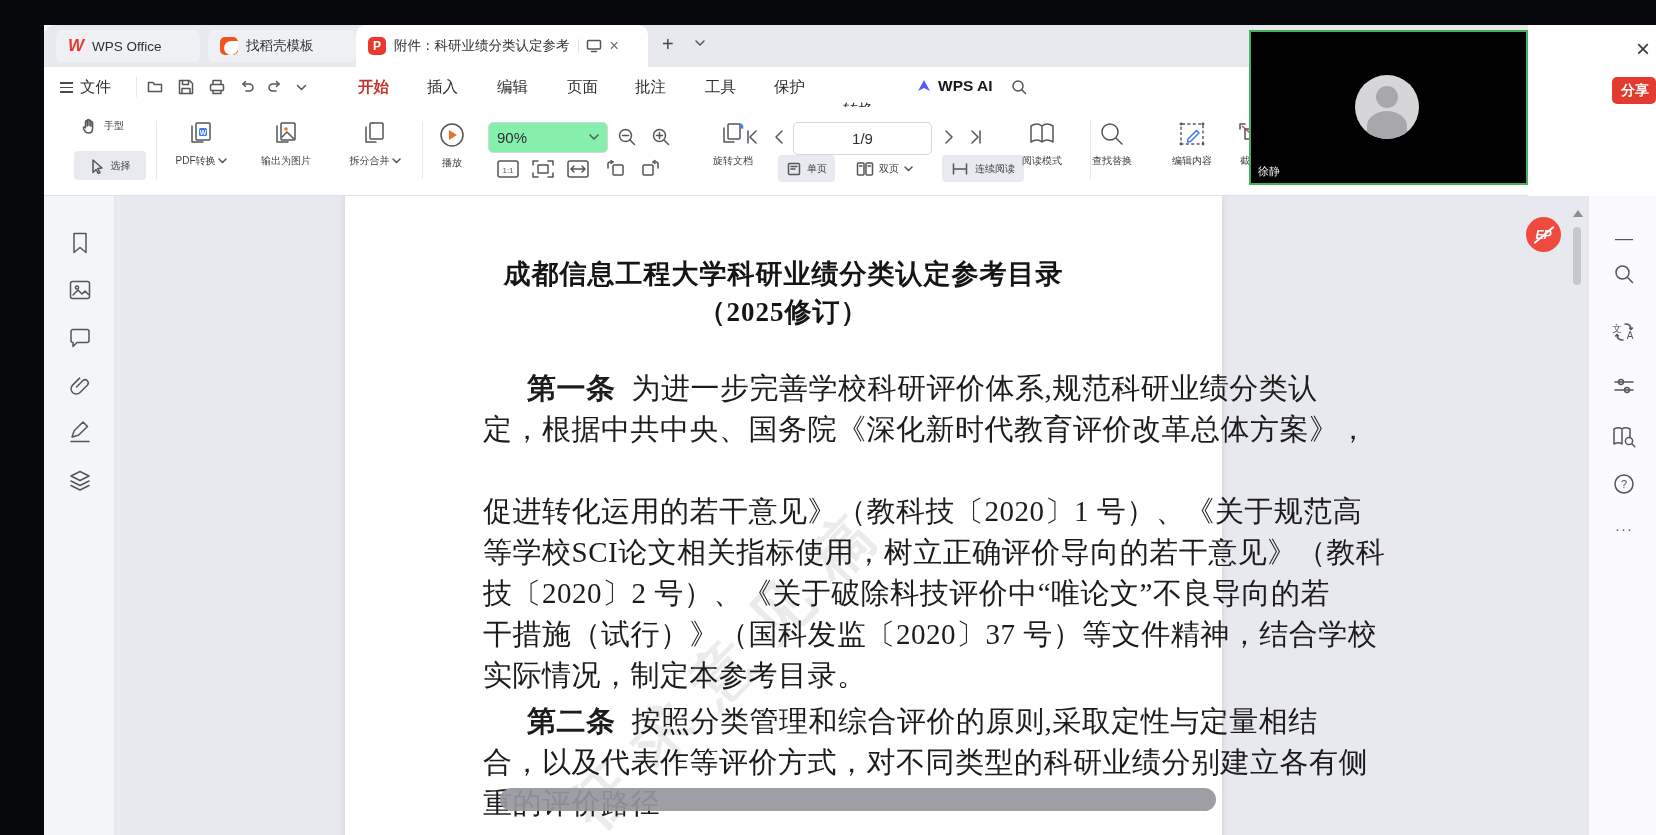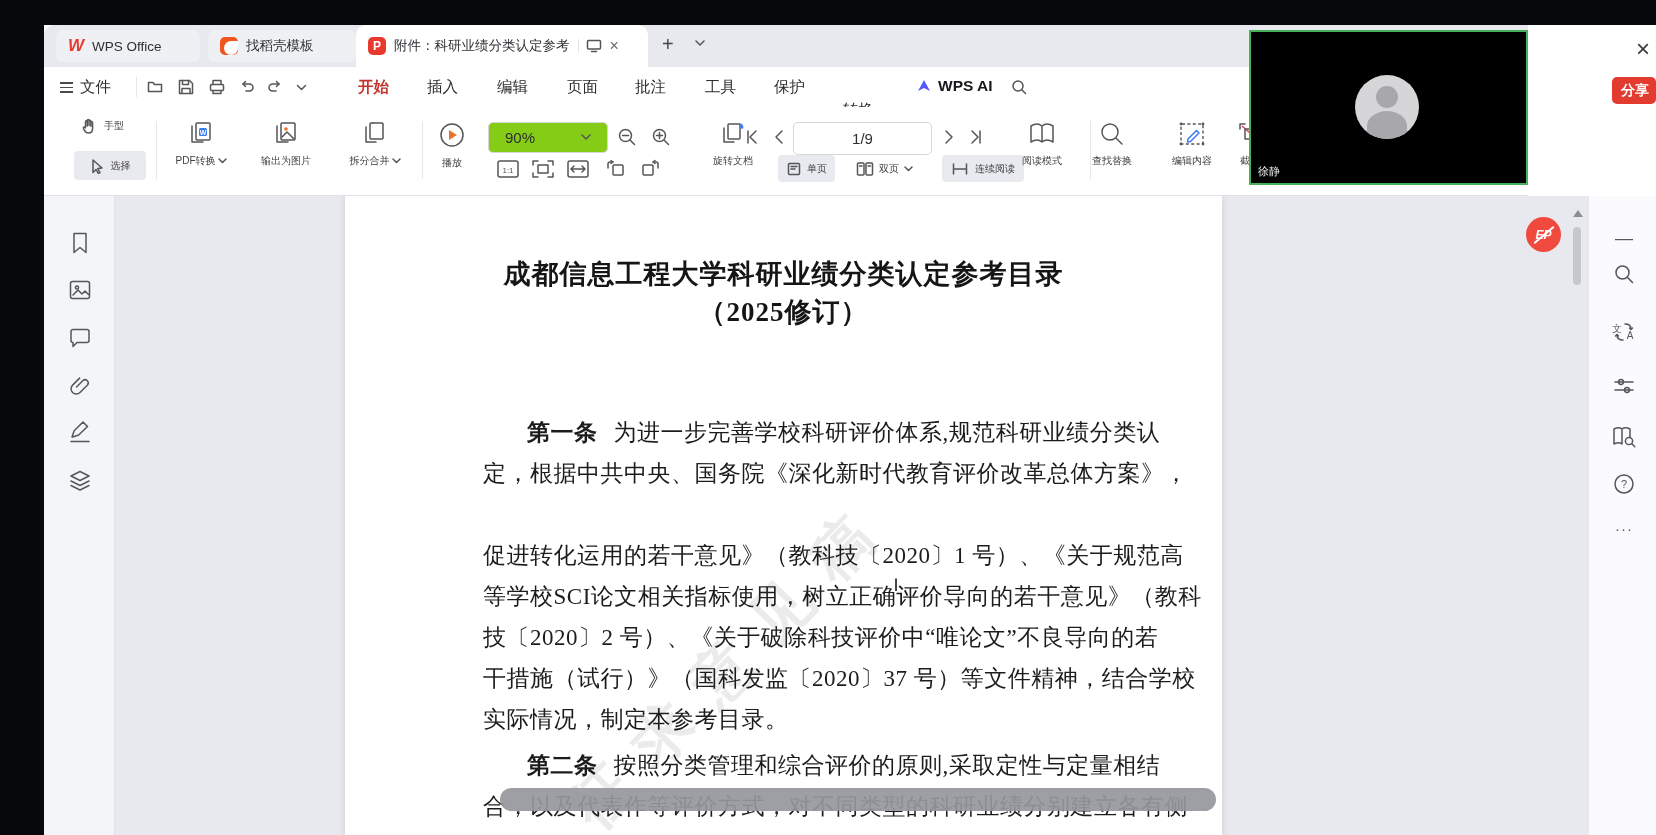--- a/index.html
+++ b/index.html
@@ -22,21 +22,21 @@
   .lbl{font-size:10px;color:#404040;white-space:nowrap;display:flex;align-items:center;gap:2px;}
   .vsep{position:absolute;top:14px;width:1px;height:58px;background:#e6e7eb;}
   .chip{background:#e9eaef;border-radius:4px;}
   .leftpanel{position:absolute;left:0;top:171px;width:71px;bottom:0;background:#f4f5f8;border-right:1px solid #e3e4e9;box-sizing:border-box;}
   .sideic{position:absolute;left:19px;width:34px;height:34px;display:flex;align-items:center;justify-content:center;border-radius:5px;}
   .docarea{position:absolute;left:71px;top:171px;width:1473px;bottom:0;background:#e8e9ee;overflow:hidden;}
   .page{position:absolute;left:230px;top:0;width:877px;height:664px;background:#fff;box-shadow:0 0 6px rgba(0,0,0,.12);}
   .doctitle{position:absolute;left:0;width:877px;text-align:center;font-family:"Liberation Serif","DejaVu Serif",serif;
             font-weight:bold;font-size:27px;color:#151515;letter-spacing:1px;}
   .docline{position:absolute;left:138px;width:665px;font-family:"Liberation Serif","DejaVu Serif",serif;
-           font-size:23px;color:#1c1c1c;white-space:nowrap;letter-spacing:.5px;margin-top:48px;}
+           font-size:29px;color:#1c1c1c;white-space:nowrap;letter-spacing:.5px;}
   .blead{font-weight:bold;margin-right:16px;}
   .indent{padding-left:44px;}
   .watermark{position:absolute;left:130px;top:330px;width:700px;transform:rotate(-46deg);
              font-family:"Liberation Serif","DejaVu Serif",serif;font-size:60px;letter-spacing:26px;
              color:rgba(110,110,115,.14);font-weight:bold;pointer-events:none;}
   .pill{position:absolute;left:155px;top:592px;width:716px;height:23px;background:#96979c;border-radius:12px;opacity:.92;}
   .rightpanel{position:absolute;left:1544px;top:171px;width:68px;bottom:0;background:#fbfbfd;border-left:1px solid #e5e6ea;box-sizing:border-box;}
   .rpic{position:absolute;left:21px;width:28px;height:28px;display:flex;align-items:center;justify-content:center;}
   .scroll-thumb{position:absolute;left:1529px;top:202px;width:8px;height:58px;background:#c6c7cc;border-radius:4px;}
   .scroll-up{position:absolute;left:1529px;top:185px;width:0;height:0;border-left:5px solid transparent;border-right:5px solid transparent;border-bottom:7px solid #8d8e93;}
@@ -50,21 +50,21 @@
   .floatbadge::after{content:"";position:absolute;width:26px;height:2px;background:#fff;transform:rotate(-40deg);border-radius:1px;}
   
   .video{position:absolute;left:1249px;top:30px;width:279px;height:155px;background:#000;border:2px solid #46b05c;box-sizing:border-box;}
   .avatar{position:absolute;left:104px;top:43px;width:64px;height:64px;border-radius:50%;background:#d6d6d8;overflow:hidden;}
   .avatar .head{position:absolute;left:21px;top:11px;width:22px;height:22px;border-radius:50%;background:#a8a8ac;}
   .avatar .body{position:absolute;left:12px;top:36px;width:40px;height:30px;border-radius:50% 50% 0 0;background:#a8a8ac;}
   .vname{position:absolute;left:7px;bottom:4px;color:#f4f4f4;font-size:11px;text-shadow:0 0 2px #000;}
   .pagebox{position:absolute;left:749px;top:15px;width:137px;height:31px;border:1px solid #d6d7db;border-radius:5px;
            display:flex;align-items:center;justify-content:center;font-size:15px;color:#2e2f33;background:#fff;}
   .zoombox{position:absolute;left:444px;top:15px;width:120px;height:31px;border:1px solid #d6d7db;border-radius:5px;
-           display:flex;align-items:center;justify-content:space-between;padding:0 16px;font-size:15px;color:#2e2f33;background:#84cc16;box-sizing:border-box;}
+           display:flex;align-items:center;justify-content:space-between;padding:0 8px;font-size:15px;color:#2e2f33;background:#86efac;box-sizing:border-box;}
   .navic{position:absolute;top:22px;}
   .ibeam{position:absolute;left:546px;top:381px;width:10px;height:18px;font-family:"Liberation Serif",serif;
          font-size:17px;color:#222;line-height:18px;text-align:center;}
 </style>
 </head>
 <body>
 
 <div id="root">
 
   <div class="app">

